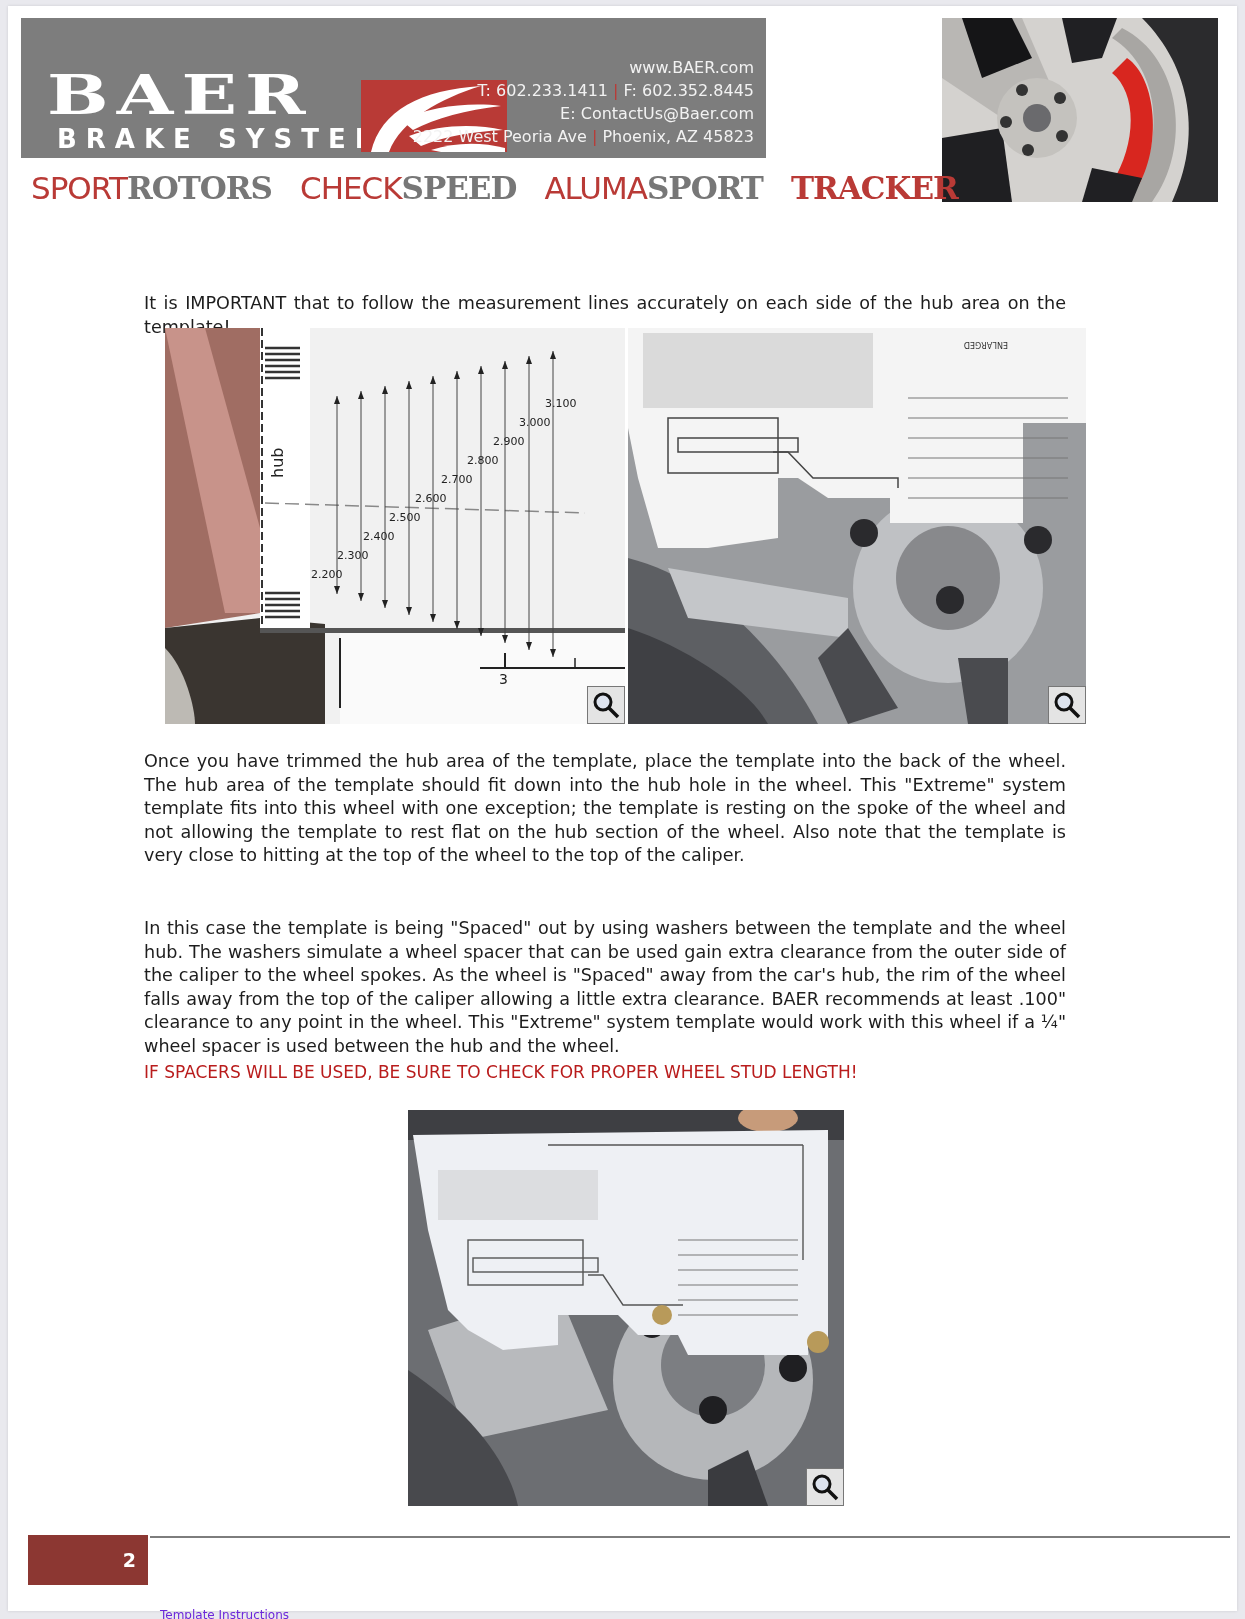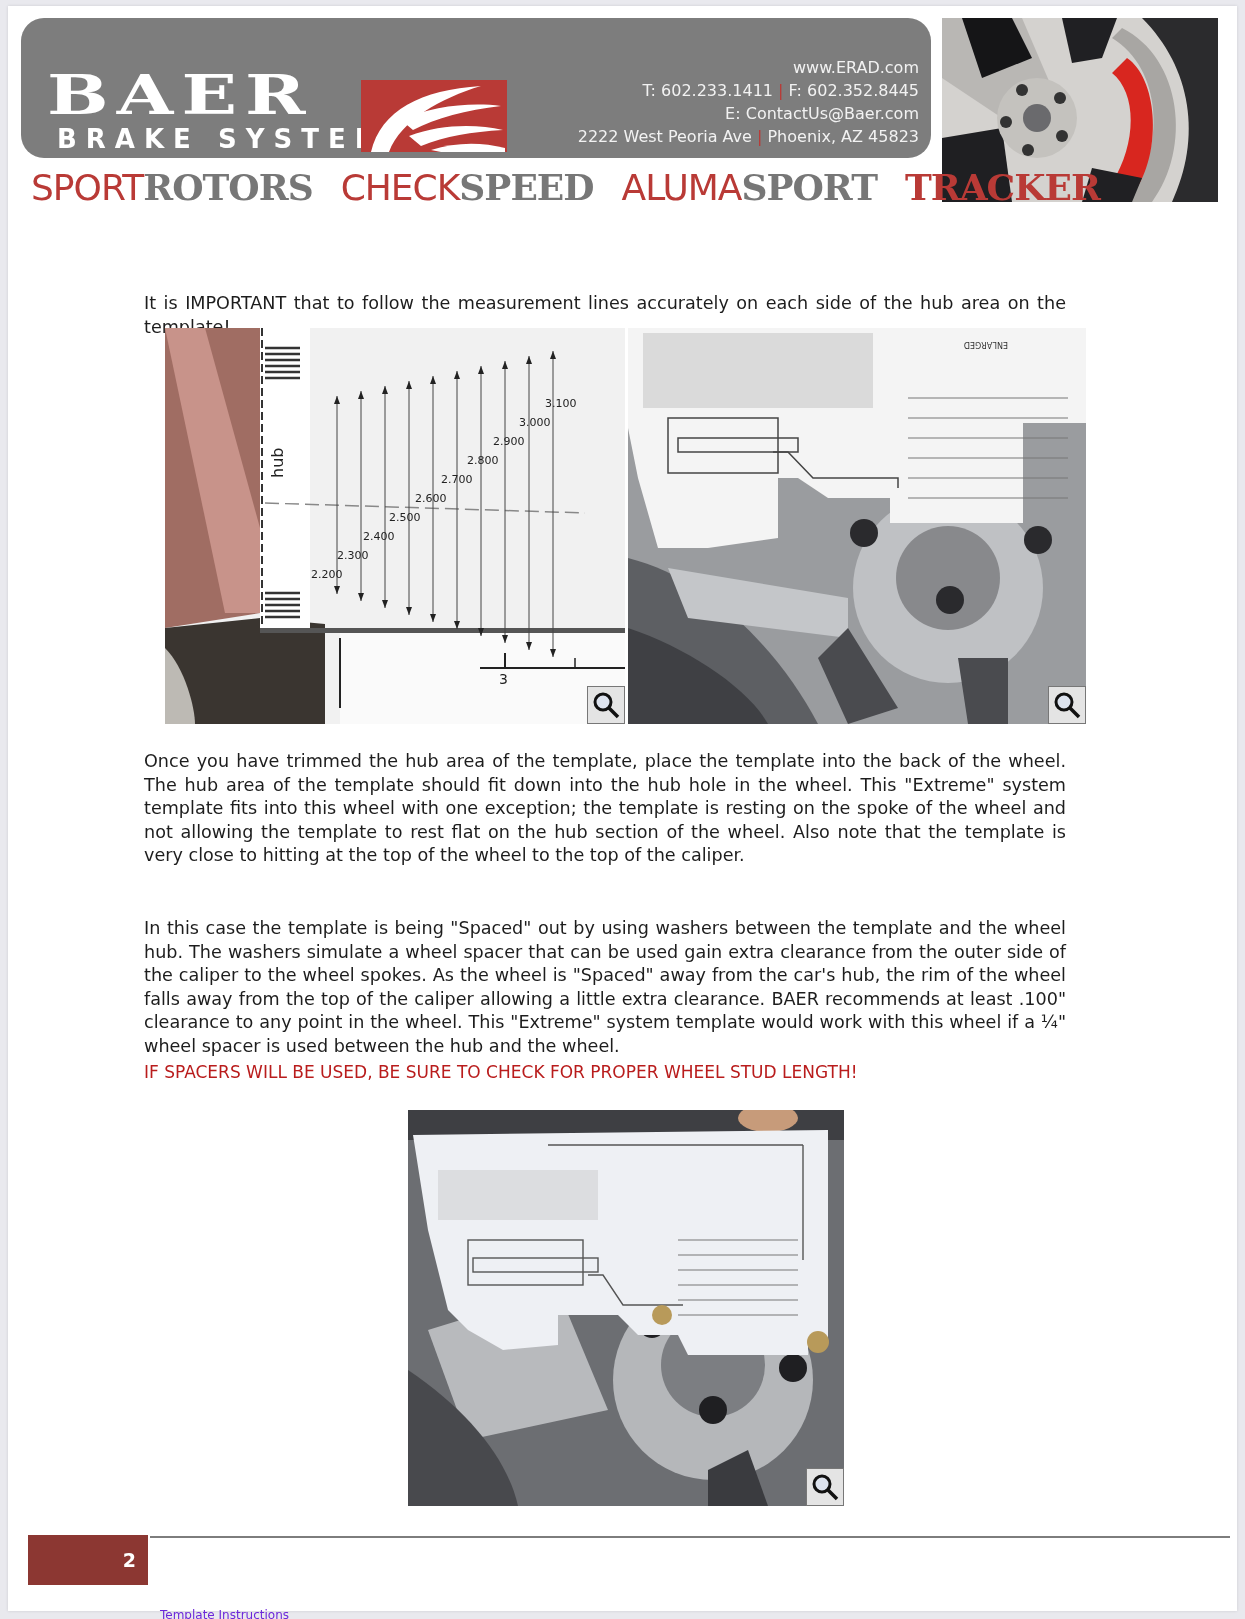--- a/index.html
+++ b/index.html
@@ -6,21 +6,21 @@
   body {
     width:1245px; height:1619px; background:#e9e9ee; position:relative; overflow:hidden;
     font-family:"DejaVu Sans", sans-serif; color:#1a1a1a;
   }
   .page {
     position:absolute; left:8px; top:6px; width:1229px; height:1605px; background:#fff;
     box-shadow:0 0 3px rgba(0,0,0,0.12);
   }
   
   .banner {
-    position:absolute; left:21px; top:18px; width:910px; height:140px; background:#7d7d7d;border-radius:23px;
+    position:absolute; left:21px; top:18px; width:745px; height:140px; background:#7d7d7d;
   }
   .logo-word {
     position:absolute; left:26px; top:50px; font-family:"DejaVu Serif", serif; font-weight:bold;
     font-size:54px; letter-spacing:6px; color:#fff; line-height:1; transform:scaleX(1.35); transform-origin:left;
   }
   .logo-sub {
     position:absolute; left:36px; top:106px; font-weight:bold; font-size:26px; letter-spacing:9px; color:#fff;
   }
   .logo-mark {
     position:absolute; left:340px; top:62px; width:146px; height:72px; background:#b93a36; overflow:hidden;
@@ -29,22 +29,22 @@
   .contact {
     position:absolute; right:12px; top:38px; text-align:right; color:#f2f2f2; font-size:16px; line-height:23px;
   }
   .contact .sep { color:#b93a36; }
   .hero-photo {
     position:absolute; left:942px; top:18px; width:276px; height:184px; overflow:hidden; background:#c9c6c2;
   }
   .hero-photo svg { width:100%; height:100%; display:block; }
   
   .products {
-    position:absolute; left:21px; top:166px; width:910px; height:40px; display:flex; align-items:flex-start;
-    font-size:36px; white-space:nowrap;
+    position:absolute; left:21px; top:166px; width:910px; height:40px; display:flex; align-items:flex-end;
+    font-size:31px; white-space:nowrap;
   }
   .products .bar { width:2px; height:34px; background:#c8c8c8; margin:0 14px; }
   .products .bar:first-child { margin-left:0; margin-right:10px; }
   .p-light { color:#b93a36; font-family:"DejaVu Sans", sans-serif; letter-spacing:-1px; }
   .p-heavy { color:#777; font-family:"DejaVu Serif", serif; font-weight:bold; letter-spacing:-1px; }
   .p-red { color:#b93a36; font-family:"DejaVu Serif", serif; font-weight:bold; letter-spacing:-1px; }
   
   .para {
     position:absolute; left:144px; width:922px; font-size:17.6px; line-height:23.6px; text-align:justify;
     color:#1d1d1d;
@@ -80,21 +80,21 @@
   <div class="logo-sub">BRAKE SYSTEMS</div>
   <div class="logo-mark">
     <svg viewBox="0 0 146 72" preserveAspectRatio="none">
       <path d="M10 72 C 20 30, 60 10, 120 6 C 80 18, 40 40, 28 72 Z" fill="#fff"></path>
       <path d="M40 40 C 70 26, 110 22, 140 26 C 105 30, 75 38, 52 50 Z" fill="#fff"></path>
       <path d="M48 56 C 80 44, 115 44, 142 50 C 110 52, 85 56, 60 66 Z" fill="#fff"></path>
       <path d="M70 70 C 95 62, 120 62, 144 68 L 144 72 L 80 72 Z" fill="#fff"></path>
     </svg>
   </div>
   <div class="contact">
-    <div>www.ERAD.com</div>
+    <div>www.BAER.com</div>
     <div>
       <span>T:</span>
       <span>602.233.1411</span>
       <span class="sep">|</span>
       <span>F:</span>
       <span>602.352.8445</span>
     </div>
     <div>
       <span>E:</span>
       <span>ContactUs@Baer.com</span>

